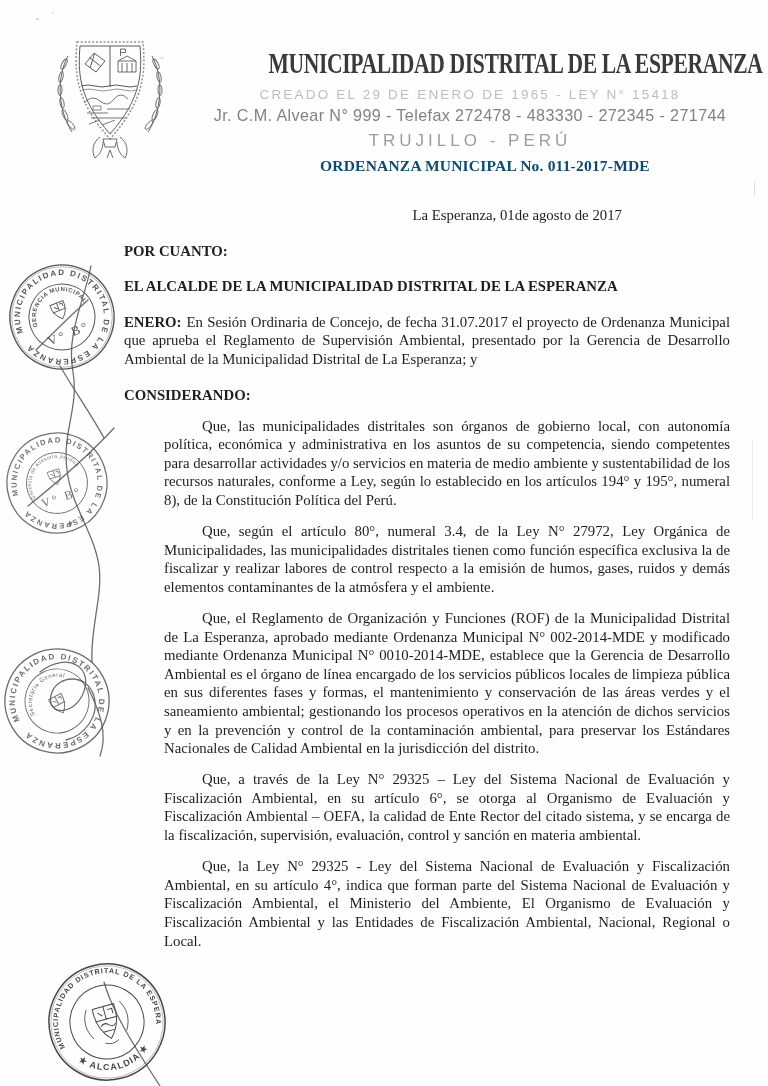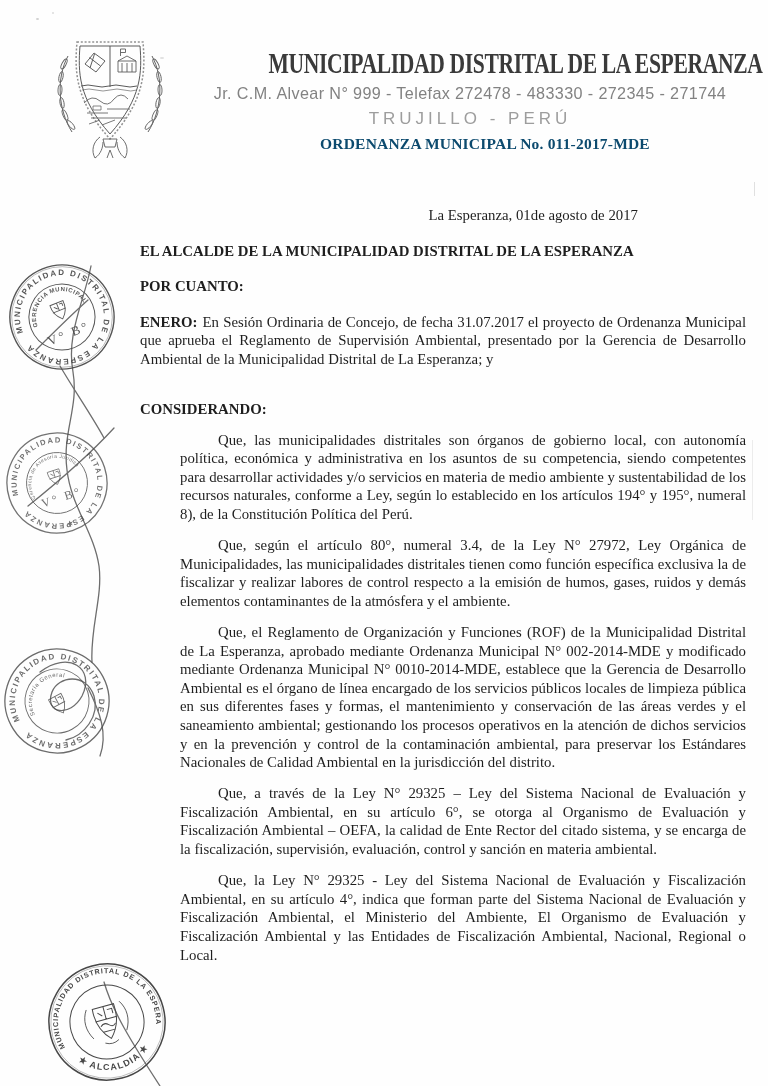--- a/index.html
+++ b/index.html
@@ -15,28 +15,28 @@
   .created-line{margin-top:7px;font-family:"Liberation Sans",sans-serif;font-size:13.5px;
                 color:#bdbdbd;letter-spacing:2.2px;white-space:nowrap;}
   .address-line{margin-top:4px;font-family:"Liberation Sans",sans-serif;font-size:17px;
                 color:#828282;white-space:nowrap;transform:scaleX(.95);transform-origin:center;letter-spacing:.4px;}
   .city-line{margin-top:5px;font-family:"Liberation Sans",sans-serif;font-size:17px;
              color:#9d9d9d;letter-spacing:4px;}
   .ord-title{margin-top:6px;font-weight:bold;font-size:15.5px;color:#0c4a6e;letter-spacing:.2px;
              transform:translateX(15px);}
 
   
-  #doc-body{position:absolute;left:140px;top:196px;width:606px;font-size:14.8px;line-height:18.6px;
+  #doc-body{position:absolute;left:124px;top:196px;width:606px;font-size:14.8px;line-height:18.6px;
             text-align:justify;}
   .date-line{text-align:right;padding-right:108px;margin-top:10px;}
   .h-bold{font-weight:bold;margin-top:17px;}
   .plain{margin-top:19px;}
   .vistos{margin-top:17px;}
   .vistos .lbl{font-weight:bold;padding-right:5px;}
-  .consid{font-weight:bold;margin-top:31px;}
+  .consid{font-weight:bold;margin-top:17px;}
   .para{margin-top:12.5px;text-indent:38px;margin-left:40px;}
 
   
   .stamp{position:absolute;pointer-events:none;}
   #strokes{position:absolute;left:0;top:0;pointer-events:none;}
   .speck{position:absolute;background:#9a9a9a;border-radius:50%;}
   .edge-line{position:absolute;background:#c2c2c2;}
 </style>
 </head>
 <body>
@@ -79,30 +79,31 @@
           <ellipse cx="99" cy="105" rx="5.5" ry="2" transform="rotate(130 99 105)"></ellipse>
         </g>
 
         <path d="M 50 117 C 43 122 41 131 45 138 C 51 134 53 127 53 122 M 70 117 C 77 122 79 131 75 138 C 69 134 67 127 67 122
                  M 53 119 h 14 l -2 8 h -10 z M 57 138 l 3 -8 l 3 8" stroke="#5e5e5e" stroke-width=".9"></path>
       </g>
     </svg>
 
     <div id="head-col">
       <div class="inst-name">MUNICIPALIDAD DISTRITAL DE LA ESPERANZA</div>
+      <div class="created-line">CREADO EL 29 DE ENERO DE 1965 - LEY N° 15418</div>
       <div class="address-line">Jr. C.M. Alvear N° 999 - Telefax 272478 - 483330 - 272345 - 271744</div>
       <div class="city-line">TRUJILLO - PERÚ</div>
       <div class="ord-title">ORDENANZA MUNICIPAL No. 011-2017-MDE</div>
     </div>
   </div>
 
   <div id="doc-body">
     <div class="date-line">La Esperanza, 01de agosto de 2017</div>
+    <div class="h-bold">POR CUANTO:</div>
     <div class="h-bold">EL ALCALDE DE LA MUNICIPALIDAD DISTRITAL DE LA ESPERANZA</div>
-    <div class="h-bold">POR CUANTO:</div>
     <div class="vistos">
       <span class="lbl">ENERO:</span><span>En Sesión Ordinaria de Concejo, de fecha 31.07.2017 el proyecto de Ordenanza Municipal que aprueba el Reglamento de Supervisión Ambiental, presentado por la Gerencia de Desarrollo Ambiental de la Municipalidad Distrital de La Esperanza; y</span>
     </div>
     <div class="consid">CONSIDERANDO:</div>
     <div class="para">Que, las municipalidades distritales son órganos de gobierno local, con autonomía política, económica y administrativa en los asuntos de su competencia, siendo competentes para desarrollar actividades y/o servicios en materia de medio ambiente y sustentabilidad de los recursos naturales, conforme a Ley, según lo establecido en los artículos 194° y 195°, numeral 8), de la Constitución Política del Perú.</div>
     <div class="para">Que, según el artículo 80°, numeral 3.4, de la Ley N° 27972, Ley Orgánica de Municipalidades, las municipalidades distritales tienen como función específica exclusiva la de fiscalizar y realizar labores de control respecto a la emisión de humos, gases, ruidos y demás elementos contaminantes de la atmósfera y el ambiente.</div>
     <div class="para">Que, el Reglamento de Organización y Funciones (ROF) de la Municipalidad Distrital de La Esperanza, aprobado mediante Ordenanza Municipal N° 002-2014-MDE y modificado mediante Ordenanza Municipal N° 0010-2014-MDE, establece que la Gerencia de Desarrollo Ambiental es el órgano de línea encargado de los servicios públicos locales de limpieza pública en sus diferentes fases y formas, el mantenimiento y conservación de las áreas verdes y el saneamiento ambiental; gestionando los procesos operativos en la atención de dichos servicios y en la prevención y control de la contaminación ambiental, para preservar los Estándares Nacionales de Calidad Ambiental en la jurisdicción del distrito.</div>
     <div class="para">Que, a través de la Ley N° 29325 – Ley del Sistema Nacional de Evaluación y Fiscalización Ambiental, en su artículo 6°, se otorga al Organismo de Evaluación y Fiscalización Ambiental – OEFA, la calidad de Ente Rector del citado sistema, y se encarga de la fiscalización, supervisión, evaluación, control y sanción en materia ambiental.</div>
     <div class="para">Que, la Ley N° 29325 - Ley del Sistema Nacional de Evaluación y Fiscalización Ambiental, en su artículo 4°, indica que forman parte del Sistema Nacional de Evaluación y Fiscalización Ambiental, el Ministerio del Ambiente, El Organismo de Evaluación y Fiscalización Ambiental y las Entidades de Fiscalización Ambiental, Nacional, Regional o Local.</div>
   </div>

